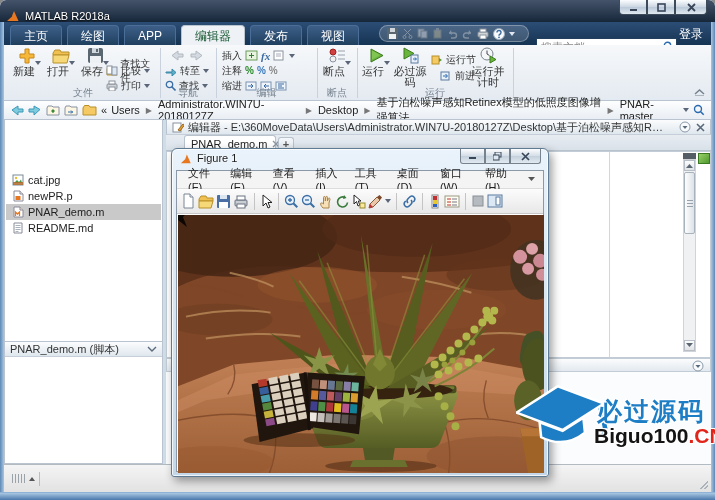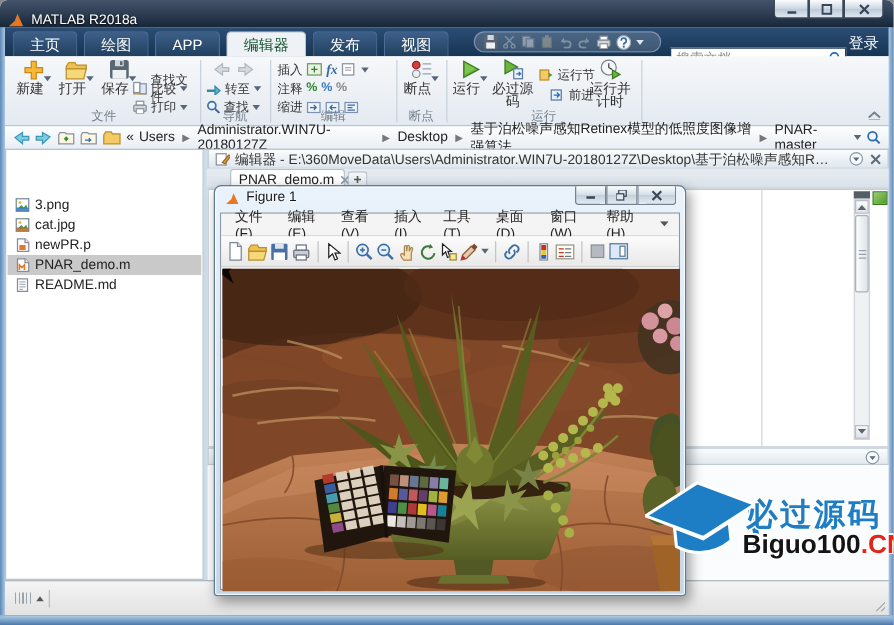--- a/index.html
+++ b/index.html
@@ -412,31 +412,20 @@
     <span style="margin-left:auto" class="dda"></span>
     <span>
         <svg width="12" height="12">
           <circle cx="5" cy="5" r="3.5" fill="none" stroke="#2a6ab0" stroke-width="1.4"></circle>
           <path d="M7.7 7.7l3 3" stroke="#2a6ab0" stroke-width="1.6"></path>
         </svg>
       </span>
   </div>
 
   <div class="abs lpanel">
-    <div class="frow" style="top:36px">
-        <span>
-          <svg width="12" height="12">
-            <rect x="1" y="1" width="10" height="10" fill="#fff" stroke="#7a8a9a"></rect>
-            <circle cx="4" cy="4" r="1.2" fill="#e8c030"></circle>
-            <path d="M2 9l3-3 2 2 2-2.5 1 3.5z" fill="#4a9a4a"></path>
-            <rect x="1" y="8" width="10" height="3" fill="#3a7ac0" opacity=".85"></rect>
-          </svg>
-        </span>
-        <span>3.png</span>
-      </div>
     <div class="frow" style="top:68px">
         <span>
           <svg width="12" height="12">
             <path d="M2 1h6l3 3v7H2z" fill="#fff" stroke="#8a8a9a"></path>
             <path d="M8 1v3h3" fill="#e8eef4" stroke="#8a8a9a"></path>
             <rect x="3.5" y="6" width="5" height="4" fill="#e87722"></rect>
           </svg>
         </span>
         <span>newPR.p</span>
       </div>
@@ -462,20 +451,28 @@
         <span>PNAR_demo.m</span>
       </div>
     <div class="frow" style="top:100px">
         <span>
           <svg width="12" height="12">
             <path d="M2 1h8v10H2z" fill="#fff" stroke="#8a8a9a"></path>
             <path d="M3.5 3.5h5M3.5 5.5h5M3.5 7.5h5M3.5 9.5h3" stroke="#aab2bc"></path>
           </svg>
         </span>
         <span>README.md</span>
+      </div>
+    <div class="dtbar">
+        <span>PNAR_demo.m (脚本)</span>
+        <span style="margin-left:auto">
+          <svg width="10" height="7">
+            <path d="M1 1l4 4 4-4" fill="none" stroke="#5a6a7a" stroke-width="1.4"></path>
+          </svg>
+        </span>
       </div>
   </div>
   <div class="abs" style="left:163px;top:119px;width:3px;height:345px"></div>
 
   <div class="abs epanel">
     <div class="phead">
         <span>
           <svg width="12" height="11" style="margin-right:4px">
             <rect x="1" y="1" width="8" height="9" fill="#fff" stroke="#8a92a0"></rect>
             <path d="M6 8l5-6 1.5 1L8 9z" fill="#e8a030" stroke="#9a6a20"></path>

